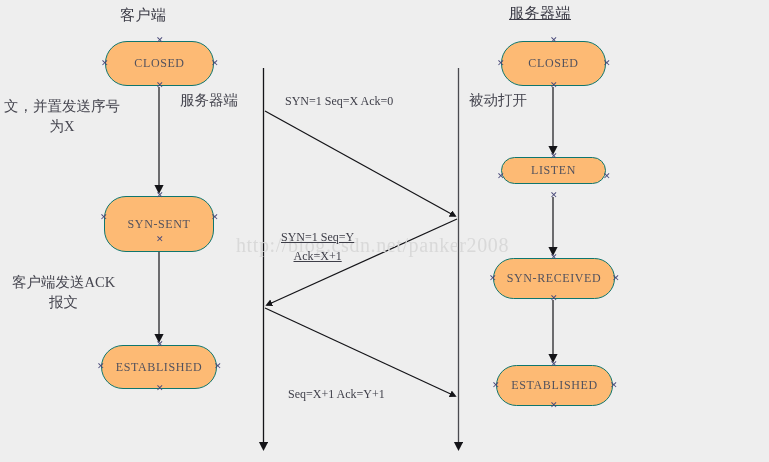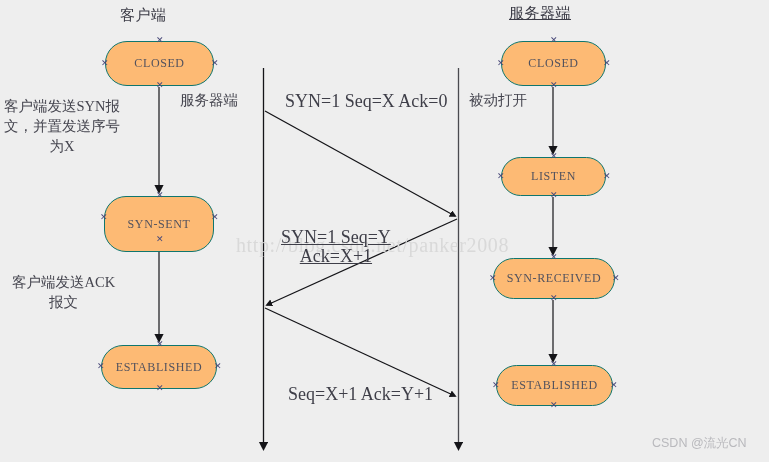--- a/index.html
+++ b/index.html
@@ -51,21 +51,21 @@
     white-space: nowrap;
     z-index: 4;
   }
 
   
   #box-client-closed      { left: 105px; top: 41px;  width: 109px; height: 45px; }
   #box-client-synsent     { left: 104px; top: 196px; width: 110px; height: 56px; }
   #box-client-established { left: 101px; top: 345px; width: 116px; height: 44px; }
   
   #box-server-closed      { left: 501px; top: 41px;  width: 105px; height: 45px; }
-  #box-server-listen      { left: 501px; top: 157px; width: 105px; height: 39px; }
+  #box-server-listen      { left: 501px; top: 157px; width: 105px; height: 27px; }
   #box-server-synrecv     { left: 493px; top: 258px; width: 122px; height: 41px; }
   #box-server-established { left: 496px; top: 365px; width: 117px; height: 41px; }
 
   
   .tick {
     position: absolute;
     width: 7px;
     height: 7px;
     z-index: 5;
     color: #4a4a7a;
@@ -88,21 +88,21 @@
   #annot-client-syn { left: 4px;   top: 96px;  }
   #annot-client-ack { left: 12px;  top: 272px; }
   #annot-server-synack { left: 620px; top: 194px; }
   #annot-active-open  { left: 180px; top: 90px; }
   #annot-passive-open { left: 469px; top: 90px; }
 
   
   .msg {
     position: absolute;
     color: #3e3e48;
-    font-size: 18px;
+    font-size: 12px;
     line-height: 19px;
     white-space: nowrap;
     z-index: 3;
   }
   #msg-syn       { left: 285px; top: 92px;  }
   #msg-synack    { left: 281px; top: 228px; text-align: center; text-decoration: underline; }
   #msg-ack       { left: 288px; top: 385px; }
 
   
   #watermark-url {
@@ -206,21 +206,20 @@
 
   <div class="tick" style="left:550px; top:361px;">✕</div>
   <div class="tick" style="left:550px; top:402px;">✕</div>
   <div class="tick" style="left:492px; top:382px;">✕</div>
   <div class="tick" style="left:610px; top:382px;">✕</div>
 
   <div class="annot" id="annot-active-open">服务器端</div>
   <div class="annot" id="annot-passive-open">被动打开</div>
 
   <div class="annot centered" id="annot-client-syn">
-    <div>客户端发送SYN报</div>
     <div>文，并置发送序号</div>
     <div>为X</div>
   </div>
 
   <div class="annot centered" id="annot-client-ack">
     <div>客户端发送ACK</div>
     <div>报文</div>
   </div>
 
 
@@ -230,15 +229,14 @@
 
   <div class="msg" id="msg-synack">
     <div>SYN=1  Seq=Y</div>
     <div>Ack=X+1</div>
   </div>
 
   <div class="msg" id="msg-ack">
     <div>Seq=X+1  Ack=Y+1</div>
   </div>
 
-  <div id="watermark-csdn">CSDN @流光CN</div>
 
 </div>
 
 </body></html>

